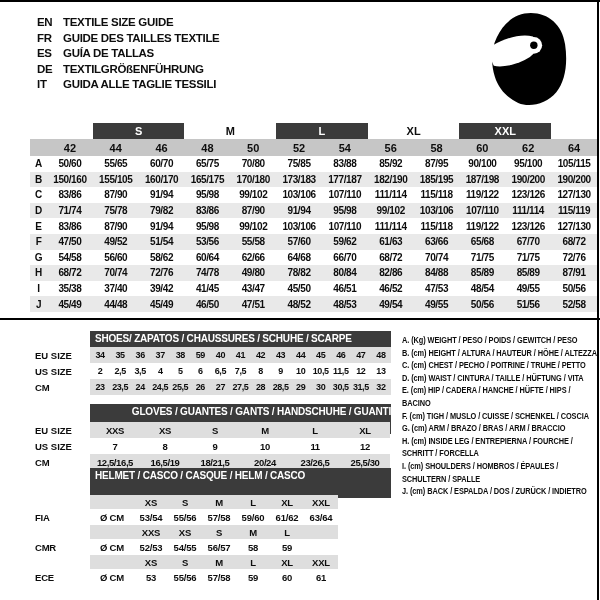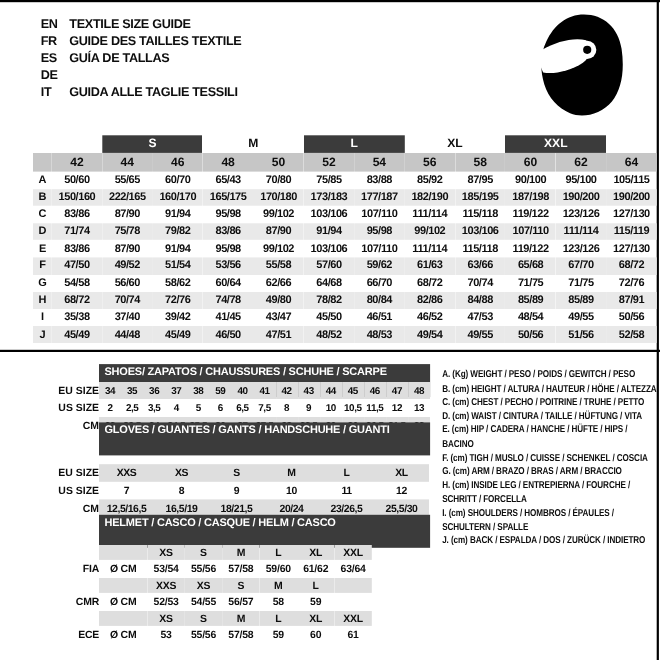--- a/index.html
+++ b/index.html
@@ -33,28 +33,28 @@
 
   .divider{position:absolute;top:318px;left:0;width:600px;height:2px;background:#000;}
 
   
   .bar-title{
     position:absolute;left:90px;width:301px;height:30px;box-sizing:border-box;
     background:var(--dark);color:#fff;font-weight:bold;font-size:10px;line-height:16px;
     padding-left:5px;letter-spacing:-0.2px;white-space:nowrap;overflow:hidden;
   }
   #shoes-title{top:331px;}
-  #gloves-title{top:384px;}
+  #gloves-title{top:404px;text-align:right;}
   #helmet-title{top:468px;}
 
   
   .sub-table{position:absolute;left:30px;border-collapse:collapse;table-layout:fixed;}
   .sub-table td{padding:0;text-align:center;font-weight:bold;font-size:9px;height:16px;
     letter-spacing:-0.4px;white-space:nowrap;overflow:hidden;}
-  .sub-table td.rlabel{text-align:right;font-size:9.5px;letter-spacing:0;padding-left:5px;}
+  .sub-table td.rlabel{text-align:left;font-size:9.5px;letter-spacing:0;padding-left:5px;}
   .sub-table td.sh{background:var(--subgray);}
   #shoes-table{top:347px;width:361px;}
   #shoes-table col.c-label{width:60px;}
   #gloves-table{top:422px;width:360px;}
   #gloves-table col.c-label{width:60px;}
   #gloves-table td{font-size:9.5px;}
   #helmet-table{top:495px;width:308px;}
   #helmet-table col.c-label{width:60px;}
   #helmet-table col.c-unit{width:44px;}
   #helmet-table td{font-size:9.5px;letter-spacing:-0.2px;}
@@ -82,20 +82,21 @@
     <div class="lang-row">
       <span class="lang-code">FR</span>
       <span class="lang-text">GUIDE DES TAILLES TEXTILE</span>
     </div>
     <div class="lang-row">
       <span class="lang-code">ES</span>
       <span class="lang-text">GUÍA DE TALLAS</span>
     </div>
     <div class="lang-row">
       <span class="lang-code">DE</span>
+      <span class="lang-text">TEXTILGRÖßENFÜHRUNG</span>
     </div>
     <div class="lang-row">
       <span class="lang-code">IT</span>
       <span class="lang-text">GUIDA ALLE TAGLIE TESSILI</span>
     </div>
   </div>
 
 <div class="helmet-icon">
   <svg width="82" height="94" viewBox="0 0 84 96" xmlns="http://www.w3.org/2000/svg">
     <path fill="#000" d="M46,1 C64,1 78,13 81,33 C84,53 81,71 72,82 C62,94 45,98 33,93 C22,88 13,79 9,66 C5,53 5,38 11,26 C18,11 30,1 46,1 Z"></path>
@@ -133,34 +134,34 @@
         <td>58</td>
         <td>60</td>
         <td>62</td>
         <td>64</td>
       </tr>
       <tr class="data-row">
         <td>A</td>
         <td>50/60</td>
         <td>55/65</td>
         <td>60/70</td>
-        <td>65/43</td>
+        <td>65/75</td>
         <td>70/80</td>
         <td>75/85</td>
         <td>83/88</td>
         <td>85/92</td>
         <td>87/95</td>
         <td>90/100</td>
         <td>95/100</td>
         <td>105/115</td>
       </tr>
       <tr class="data-row stripe">
         <td>B</td>
         <td>150/160</td>
-        <td>222/165</td>
+        <td>155/105</td>
         <td>160/170</td>
         <td>165/175</td>
         <td>170/180</td>
         <td>173/183</td>
         <td>177/187</td>
         <td>182/190</td>
         <td>185/195</td>
         <td>187/198</td>
         <td>190/200</td>
         <td>190/200</td>

